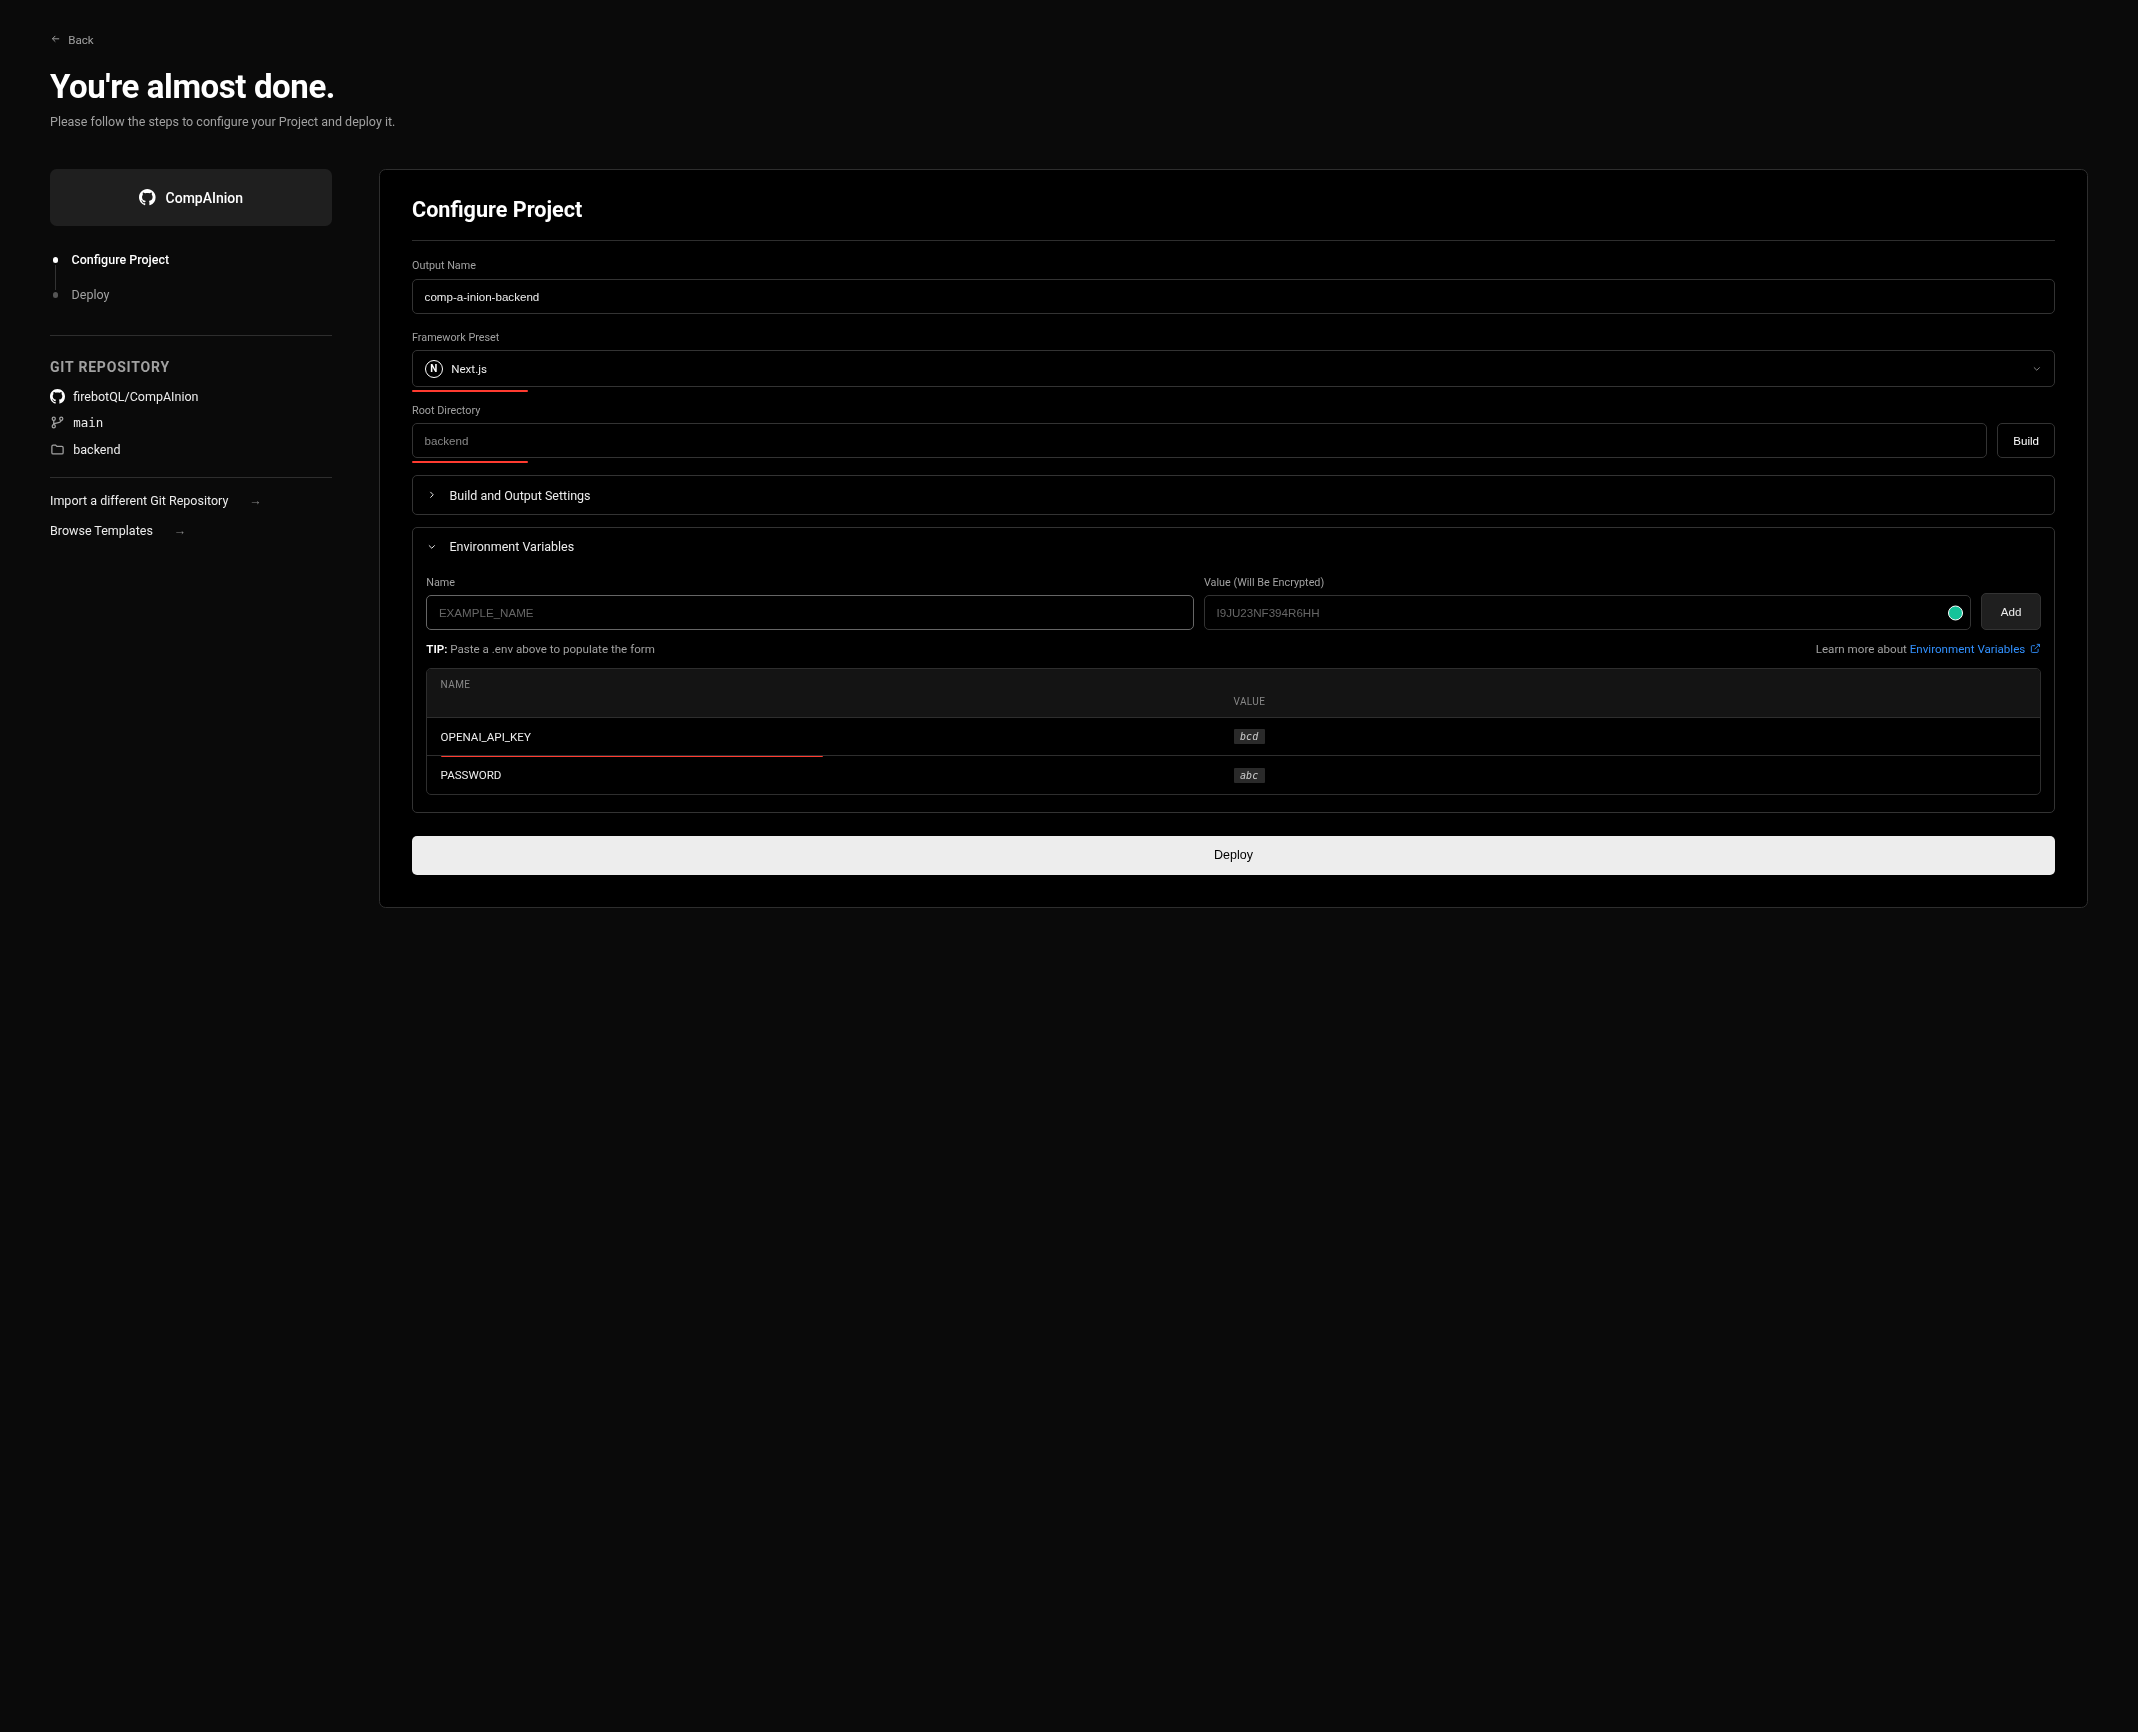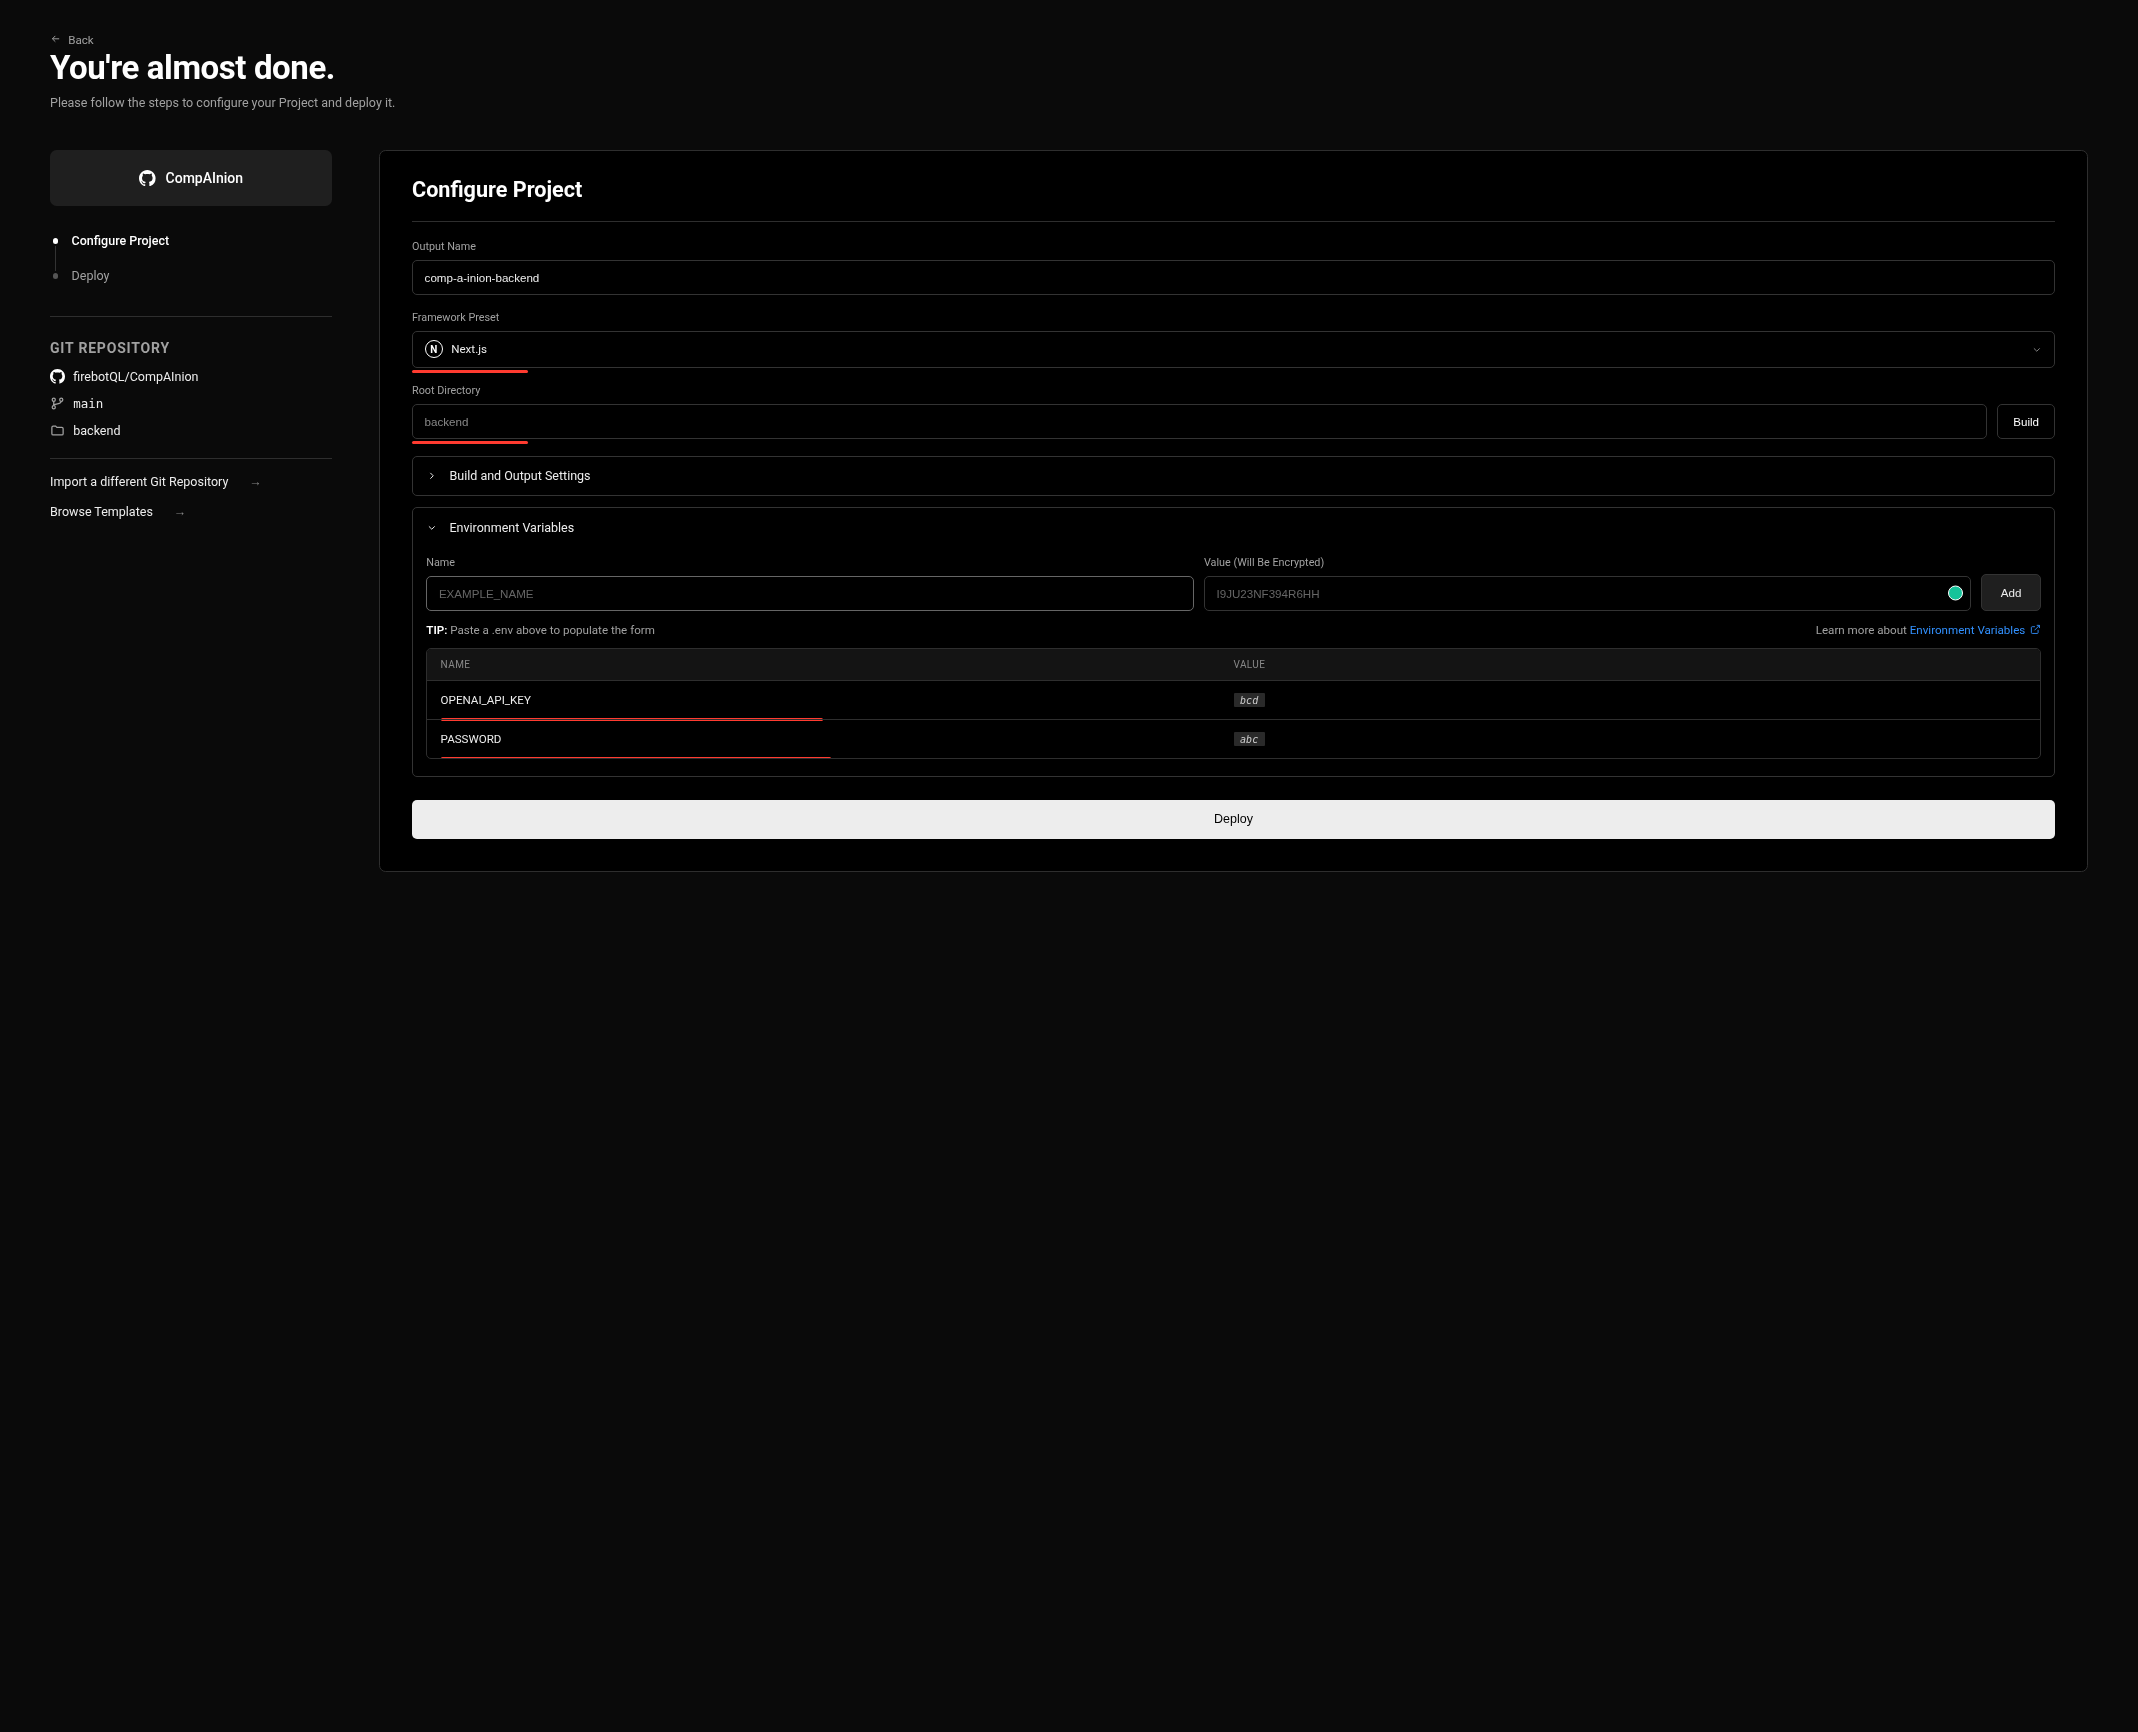--- a/index.html
+++ b/index.html
@@ -6,21 +6,21 @@
   body {
     background:#0a0a0a;
     color:#ededed;
     font-family:-apple-system,BlinkMacSystemFont,"Segoe UI",Roboto,Helvetica,Arial,sans-serif;
     font-size:11.6px;
     padding:33px 50px 50px 50px;
     min-width:1069px;
   }
   a { text-decoration:none; }
 
-  .back-link { display:inline-flex; align-items:flex-start; gap:6.6px; color:#a1a1a1; font-size:11.6px; cursor:pointer; }
+  .back-link { display:inline-flex; align-items:flex-start; gap:6.6px; color:#a1a1a1; font-size:11.6px; margin-bottom:20px; cursor:pointer; }
   .back-link svg { width:11.6px; height:11.6px; }
   h1.page-title { font-size:33px; font-weight:700; color:#fff; margin-bottom:8.3px; letter-spacing:-0.4px; }
   p.page-subtitle { color:#a1a1a1; font-size:12.5px; margin-bottom:40px; }
 
   .layout { display:flex; gap:47px; align-items:flex-start; }
   .sidebar { width:282px; flex-shrink:0; }
   .main { flex:1; }
 
   .repo-card {
     background:#1f1f1f;
@@ -146,21 +146,21 @@
   .tip-row { display:flex; justify-content:space-between; align-items:center; font-size:11.6px; margin-bottom:11.6px; flex-wrap:wrap; gap:10px; }
   .tip-row .tip-left { color:#a1a1a1; }
   .tip-row .tip-left b { color:#fff; font-weight:600; }
   .tip-row .tip-right { color:#a1a1a1;padding-left:38px; }
   .tip-row .tip-right a { color:#3291ff; }
   .ext-icon { width:10.8px; height:10.8px; vertical-align:-0.8px; margin-left:1.7px; }
 
   .env-table { border:0.8px solid #2e2e2e; border-radius:5px; overflow:hidden; }
   .env-thead { background:#141414; display:flex; padding:10px 13.3px; color:#888; font-size:10px; letter-spacing:0.4px; }
   .env-thead .c1 { flex:1; }
-  .env-thead .c2 { flex:1; }
+  .env-thead .c2 { flex:1;margin-top:17px; }
   .env-trow { display:flex; padding:11.6px 13.3px; border-top:0.8px solid #2e2e2e; align-items:center; position:relative; }
   .env-trow .c1 { flex:1; color:#ededed; font-size:11.6px; }
   .env-trow .c2 { flex:1; }
   .code-chip {
     display:inline-block;
     background:#2a2a2a;
     color:#ccc;
     font-family:ui-monospace,Menlo,Consolas,monospace;
     font-size:10px;
     padding:1.7px 6.6px;

